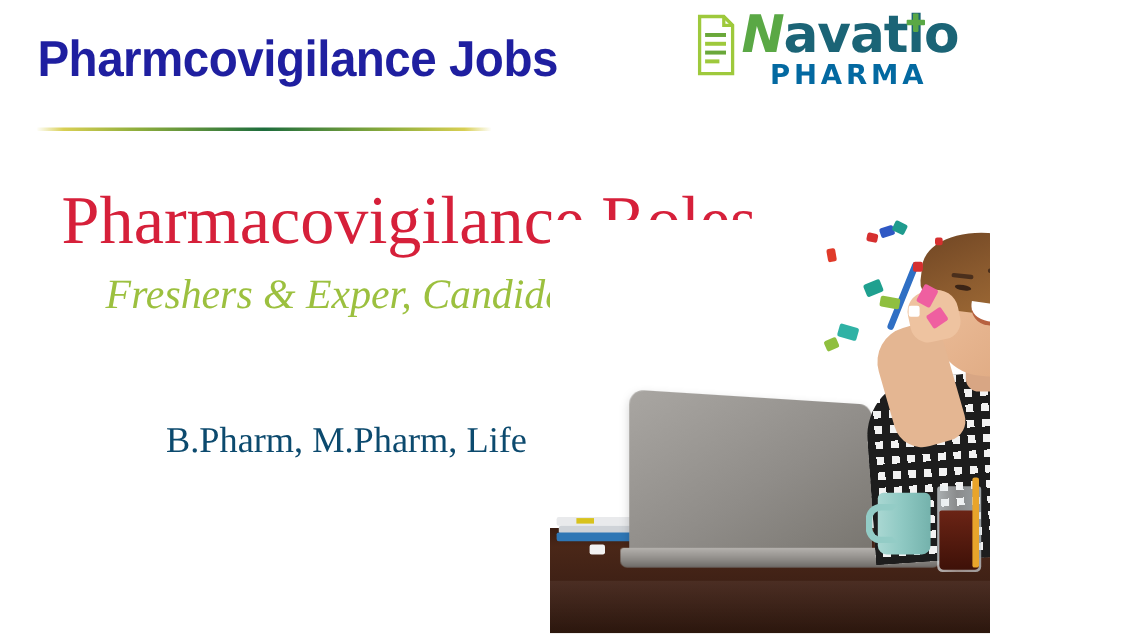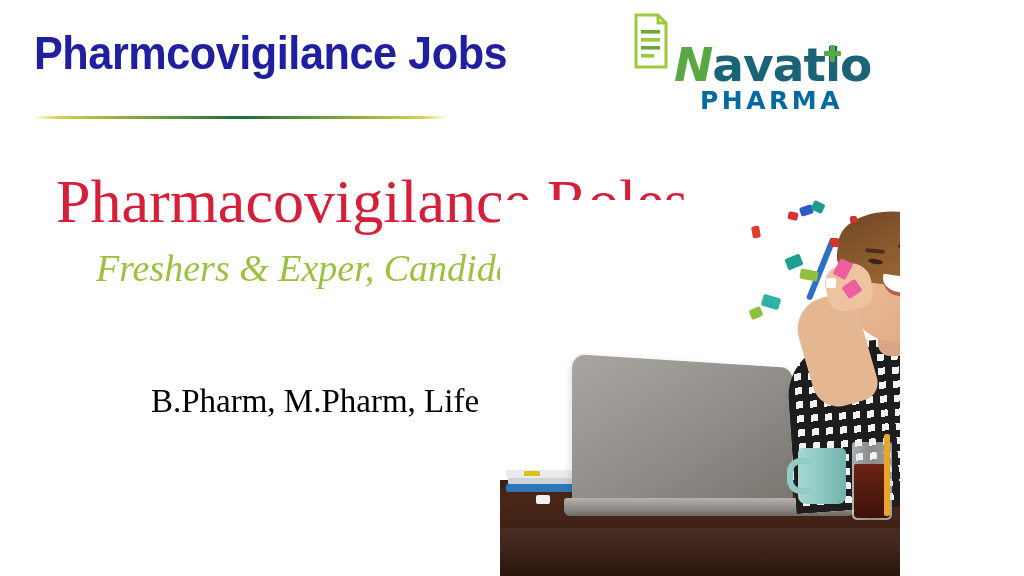--- a/index.html
+++ b/index.html
@@ -64,21 +64,20 @@
     top: 6px;
     width: 38px;
     height: 58px;
   }
   .logo-wordmark {
     position: absolute;
     left: 46px;
     top: 0px;
     width: 208px;
     height: 80px;
-    margin-top: 33px;
   }
   .logo-navatio {
     position: absolute;
     left: 0px;
     top: -2px;
     font-family: "DejaVu Sans", sans-serif;
     font-weight: bold;
     font-size: 47px;
     line-height: 56px;
     letter-spacing: -1px;
@@ -133,21 +132,21 @@
   }
   .qualifications {
     position: absolute;
     left: 60px;
     top: 375px;
     width: 510px;
     text-align: center;
     font-family: "Liberation Serif", serif;
     font-size: 33px;
     line-height: 52px;
-    color: #000000;
+    color: #0c4a6e;
   }
 
   
   .photo {
     position: absolute;
     left: 500px;
     top: 200px;
     width: 524px;
     height: 376px;
     overflow: hidden;

